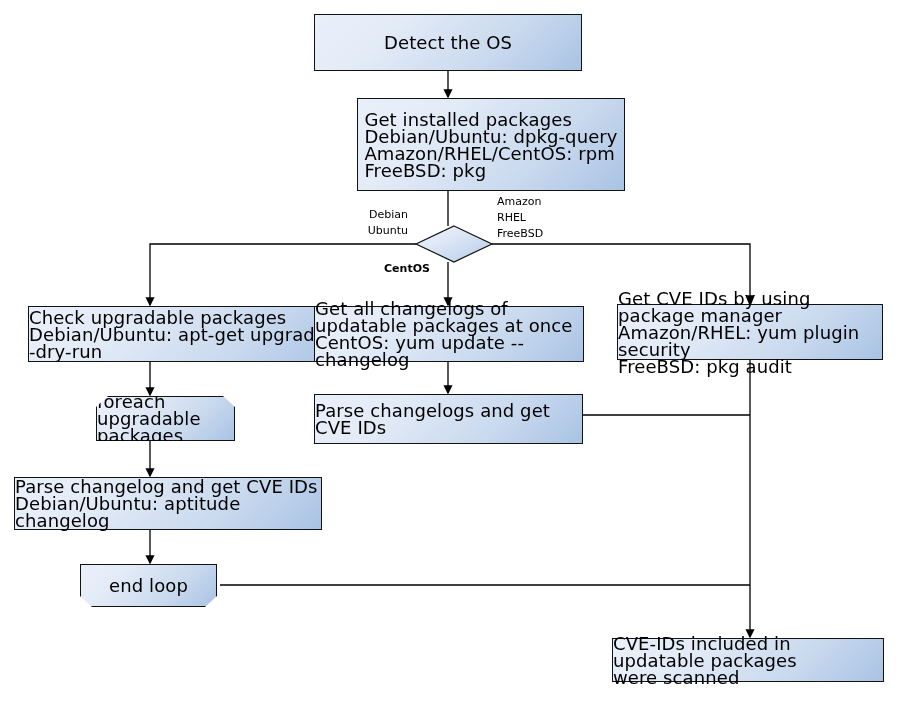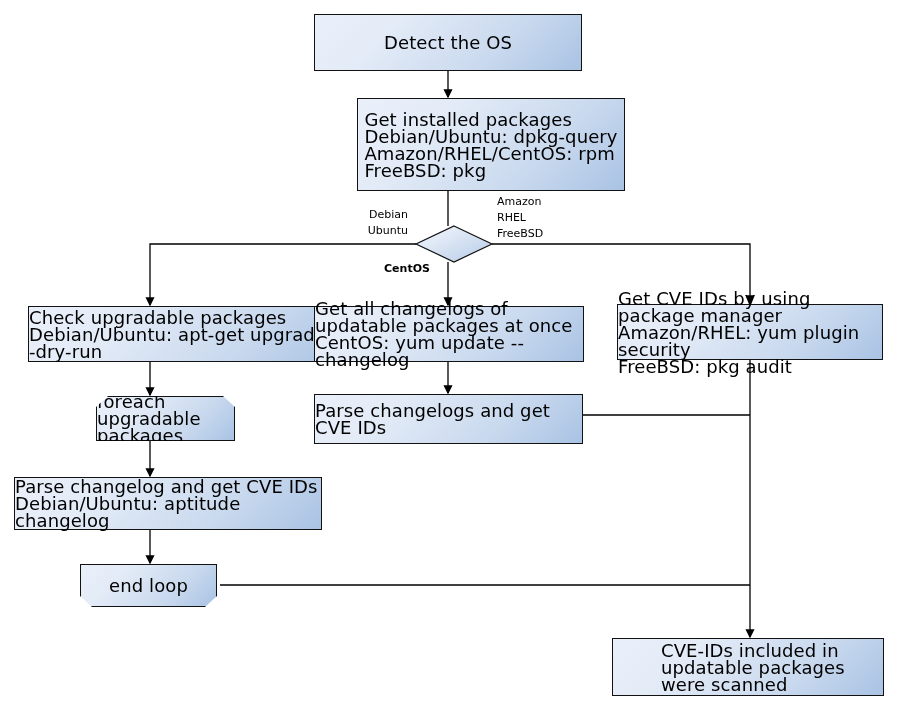--- a/index.html
+++ b/index.html
@@ -129,21 +129,21 @@
 <div class="node loop-start" style="left:80px; top:396px; width:139px; height:45px;margin-left:16px;">foreach
 upgradable  packages</div>
 
 <div class="node box" style="left:314px; top:394px; width:269px; height:50px;">Parse changelogs and get CVE IDs</div>
 
 <div class="node box" style="left:14px; top:477px; width:308px; height:53px;">Parse changelog and get  CVE IDs
 Debian/Ubuntu: aptitude changelog</div>
 
 <div class="node loop-end" style="left:80px; top:564px; width:137px; height:43px;">end loop</div>
 
-<div class="node box" style="left:612px; top:638px; width:272px; height:58px;padding-left:48px;">CVE-IDs included in updatable packages
+<div class="node box" style="left:612px; top:638px; width:272px; height:44px;">CVE-IDs included in updatable packages
 were scanned</div>
 
 <div class="edge-label lbl-left" style="left:312px; top:207px; width:96px;">Debian
 Ubuntu</div>
 
 <div class="edge-label lbl-right" style="left:497px; top:194px; width:110px;">Amazon
 RHEL
 FreeBSD</div>
 
 <div class="edge-label lbl-mid" style="left:376px; top:261px; width:62px;font-weight:bold;">CentOS</div>

